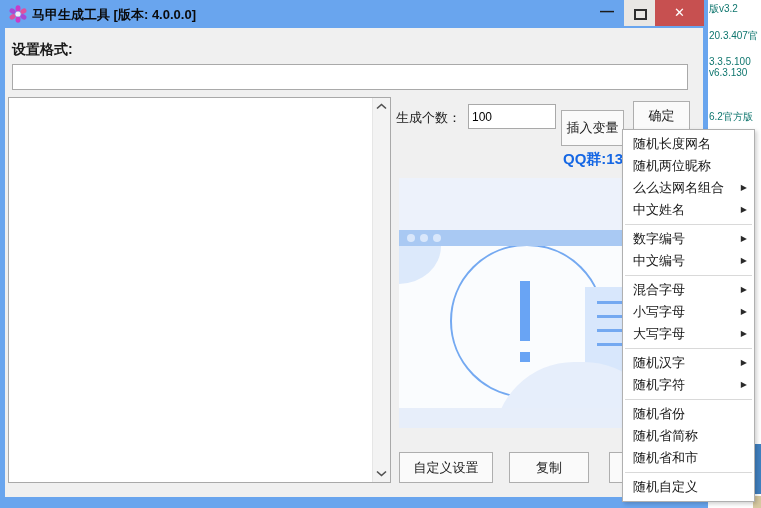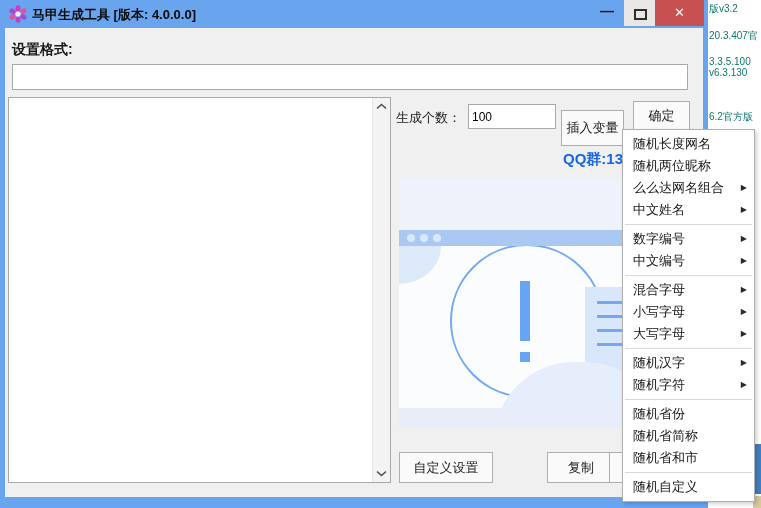--- a/index.html
+++ b/index.html
@@ -101,21 +101,21 @@
   .p-circle{position:absolute;left:51px;top:-2px;width:154px;height:154px;border:2px solid #74a9f1;border-radius:50%;box-sizing:border-box;}
   .p-exbar{position:absolute;left:121px;top:35px;width:10px;height:60px;background:#69a4f4;}
   .p-exdot{position:absolute;left:121px;top:106px;width:10px;height:10px;background:#69a4f4;}
   .p-doc{position:absolute;left:186px;top:41px;width:80px;height:86px;background:#d8e7fc;}
   .p-doc-line{position:absolute;left:12px;width:56px;height:3px;background:#74a9f1;}
   .p-fold{position:absolute;left:186px;top:127px;width:80px;height:7px;background:#69a4f4;transform:skewY(-2deg);}
   .p-cloud{position:absolute;left:95px;top:116px;width:170px;height:80px;background:#e6eefb;border-radius:85px 85px 0 0;}
   .p-bottom{position:absolute;left:0;top:230px;width:301px;height:20px;background:#e7eefa;}
 
   .btn-custom{left:399px;top:452px;width:94px;height:31px;}
-  .btn-copy{left:509px;top:452px;width:68px;height:31px;margin-left:38px;}
+  .btn-copy{left:509px;top:452px;width:80px;height:31px;}
   .btn-hidden{left:609px;top:452px;width:80px;height:31px;}
 
   
   .menu{
     position:absolute;left:622px;top:129px;width:133px;
     background:#ffffff;border:1px solid #b0b0b0;
     box-shadow:2px 2px 4px rgba(0,0,0,0.18);
     padding:3px 0;z-index:50;box-sizing:border-box;
   }
   .menu-item{

